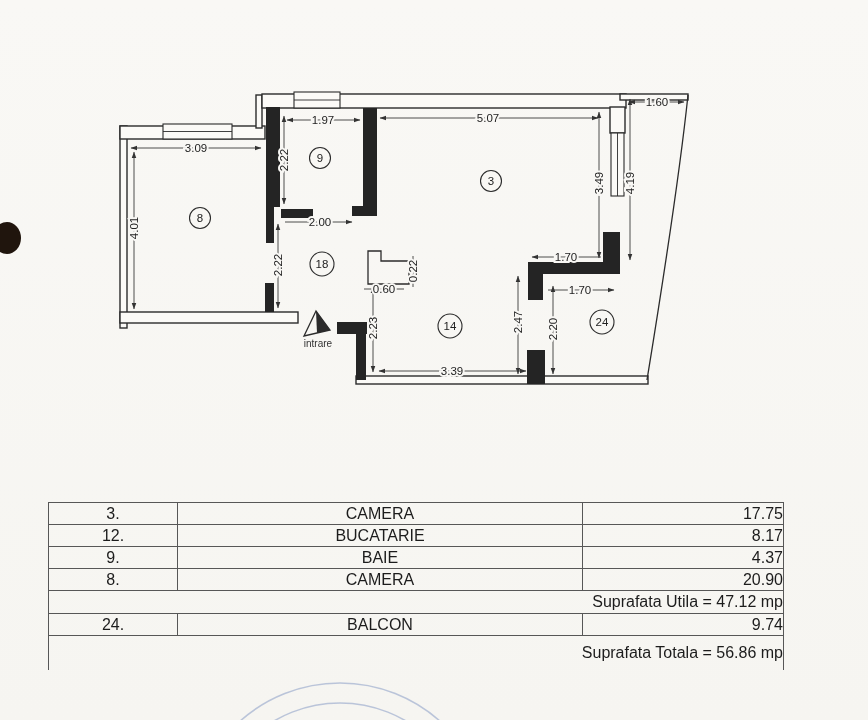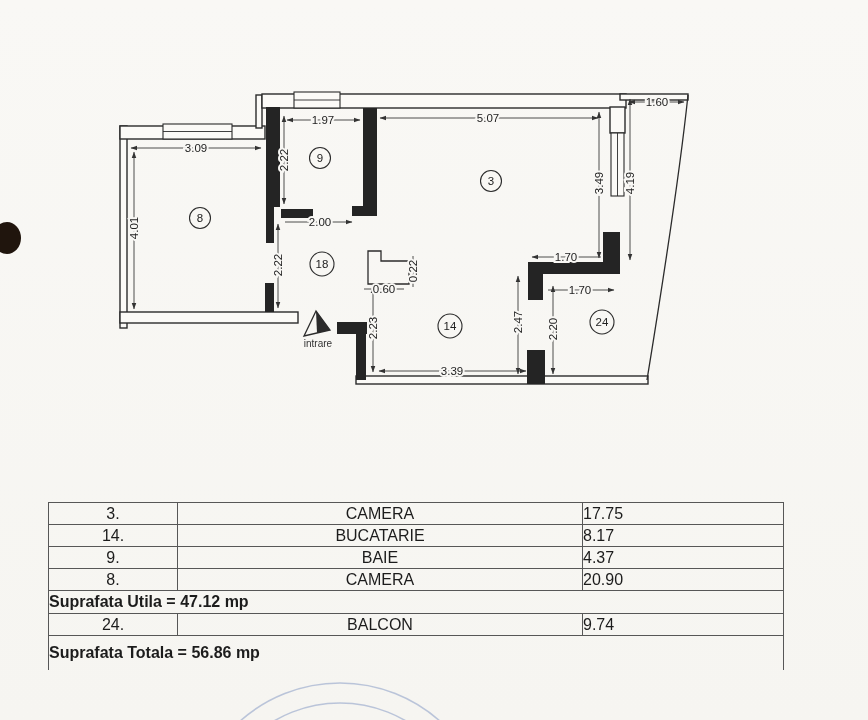--- a/index.html
+++ b/index.html
@@ -30,22 +30,22 @@
     width:735px;border-collapse:collapse;table-layout:fixed;
     background:transparent;color:#1c1c1c;
   }
   table.areas th, table.areas td{
     border:1px solid #575757;padding:0;vertical-align:middle;
     font-size:16px;line-height:1.1;overflow:hidden;white-space:nowrap;
   }
   table.areas th{font-weight:bold;text-align:center;height:40px}
   td.nr{text-align:center;height:21px}
   td.nm{text-align:center;padding-left:8px}
-  td.ar{text-align:left}
-  td.merged{font-weight:bold;text-align:left;height:22px;padding-right:34px}
+  td.ar{text-align:right}
+  td.merged{font-weight:normal;text-align:right;height:22px;padding-right:34px}
   tr.total td{height:34px;border-bottom:none}
 
   svg.stamp{position:absolute;left:185px;top:666px;z-index:3;pointer-events:none}
   .stampring{fill:none;stroke:#7189bd;stroke-width:1.6;opacity:.45}
   text.stamptxt{font-size:6.5px;fill:#5d7cb6;opacity:.6;letter-spacing:1px;font-family:"Liberation Sans",sans-serif}
 </style>
 </head>
 <body>
 
 <div class="page">
@@ -218,21 +218,21 @@
         <col style="width:405px">
         <col style="width:201px">
     </colgroup>
     <tbody>
     <tr>
       <td class="nr">3.</td>
       <td class="nm">CAMERA</td>
       <td class="ar">17.75</td>
     </tr>
     <tr>
-      <td class="nr">14.</td>
+      <td class="nr">12.</td>
       <td class="nm">BUCATARIE</td>
       <td class="ar">8.17</td>
     </tr>
     <tr>
       <td class="nr">9.</td>
       <td class="nm">BAIE</td>
       <td class="ar">4.37</td>
     </tr>
     <tr>
       <td class="nr">8.</td>

